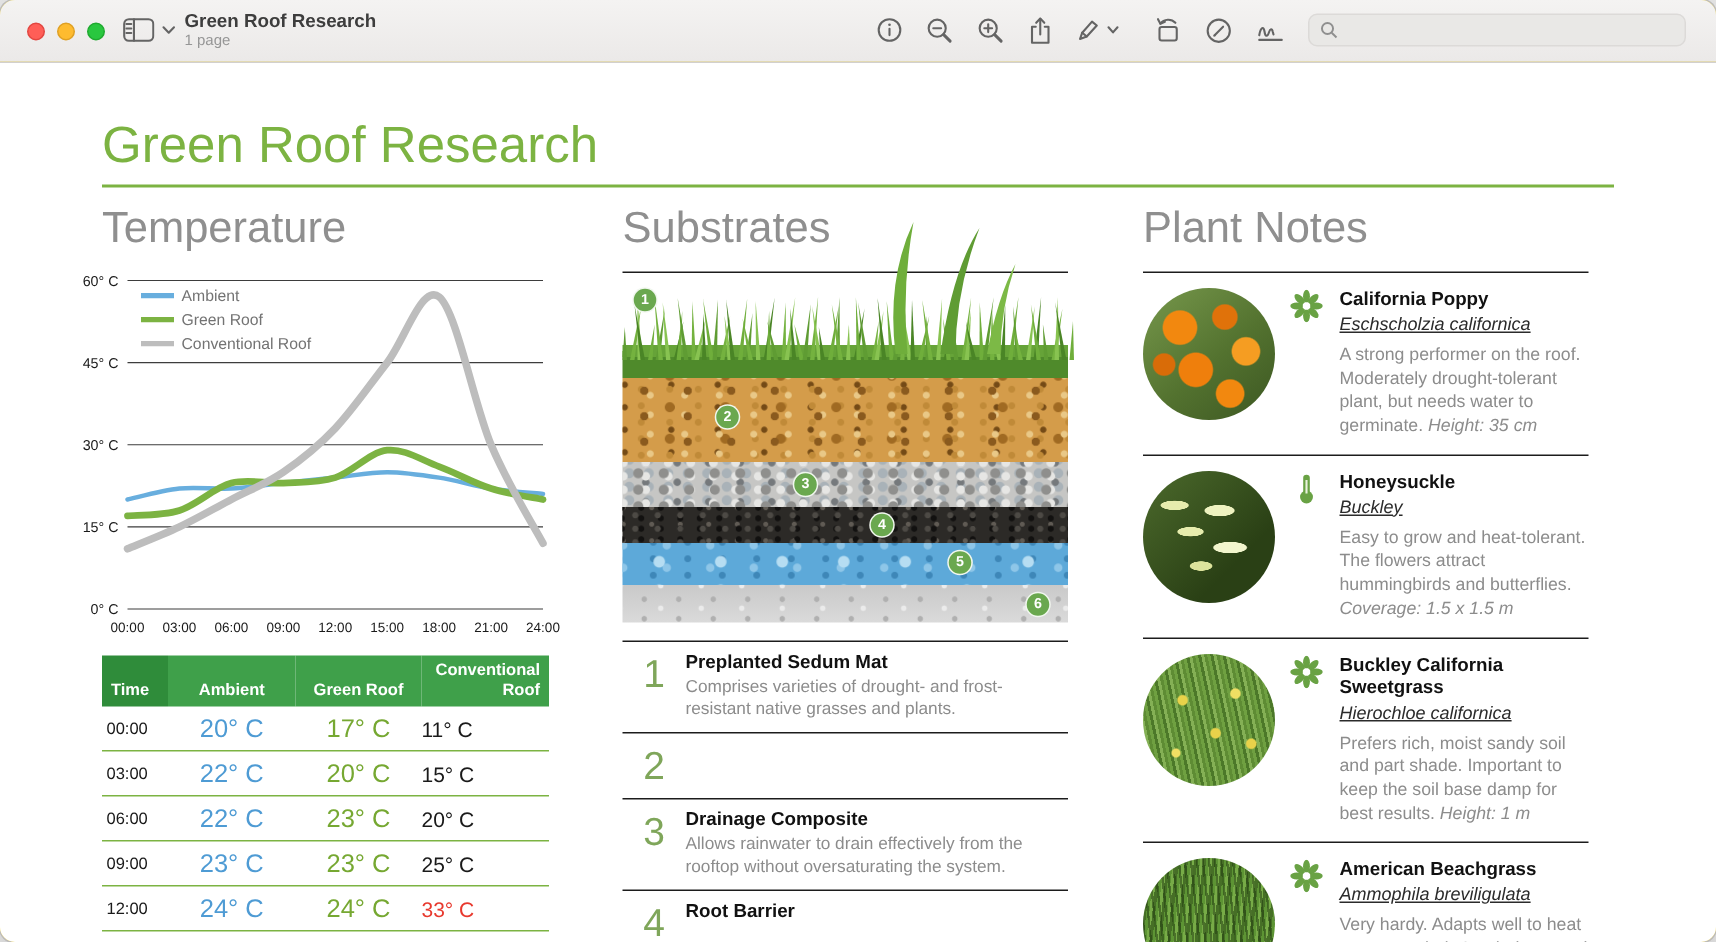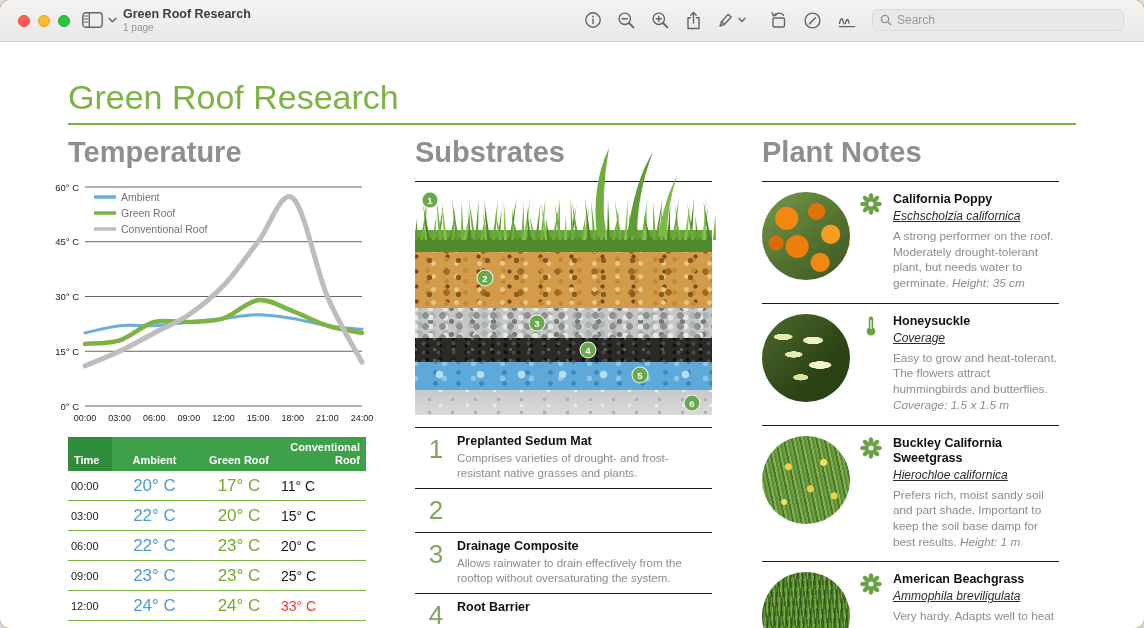--- a/index.html
+++ b/index.html
@@ -27,21 +27,21 @@
   .search { display:flex; align-items:center; gap:5px; width:252px; height:22px; background:#e9e8e6;
             border:1px solid #dcdad8; border-radius:6px; padding:0 7px; }
   .search input { border:none; background:transparent; outline:none; font-size:12px; color:#555;
                   width:100%; font-family:inherit; }
   .search input::placeholder { color:#9b9b9b; }
 
   
   .page { position:absolute; top:42px; left:0; right:0; bottom:0; background:#fff; overflow:hidden; }
   .doc-title { position:absolute; left:68px; top:36px; font-size:34px; font-weight:400; color:#7cb342; }
   .title-rule { position:absolute; left:68px; top:81px; width:1008px; height:1.5px; background:#7cb342; }
-  .sec-head { position:absolute; font-size:29px; font-weight:700; color:#8f8f8f; }
+  .sec-head { position:absolute; font-size:29px; font-weight:400; color:#8f8f8f; }
   .sec-rule { position:absolute; top:139px; height:1px; background:#1c1c1c; width:297px; }
 
   
   #temp-chart { position:absolute; left:54px; top:140px; width:326px; height:252px; overflow:visible;
                 font-family:"Liberation Sans", sans-serif; }
 
   
   .t-table { position:absolute; left:68px; top:395px; width:298px; }
   .t-head, .t-row { display:grid; grid-template-columns:44px 85px 84px 85px; }
   .hc { background:#3fa04a; color:#fff; font-size:11px; font-weight:700; padding:4px 6px 5px;
@@ -231,21 +231,20 @@
         <svg class="ic" width="20" height="17" viewBox="0 0 20 17">
           <path d="M2.5,11.5 C3.5,5.8 5.5,5.4 6,9 C6.5,12.6 8,12.8 9,9.5 C9.8,7 11,6.9 11.5,9.2 L12,11"></path>
           <path d="M2.5,14.6 H17.5"></path>
         </svg>
       </span>
       <span class="search">
         <svg width="12" height="12" viewBox="0 0 12 12" style="stroke:#8f8f8f; fill:none; stroke-width:1.3; flex:0 0 12px;">
           <circle cx="5" cy="5" r="3.7"></circle>
             <path d="M7.8,7.8 L11,11"></path>
         </svg>
-        <input type="text" placeholder="Search" style="">
       </span>
     </div>
   </div>
 
   <div class="page">
 
     <div class="doc-title">Green Roof Research</div>
     <div class="title-rule"></div>
 
     <div class="sec-head" style="left:68px; top:94px;">Temperature</div>
@@ -481,21 +480,21 @@
           <span class="picon">
 
             <svg width="22" height="22" viewBox="0 0 22 22" style="display: block;">
               <rect x="8.8" y="1.5" width="4.4" height="13" rx="2.2" fill="#69a244"></rect>
               <circle cx="11" cy="16.3" r="4.3" fill="#69a244"></circle>
               <rect x="10.3" y="5" width="1.4" height="9" fill="#e9f2dd"></rect>
             </svg>
           </span>
           <div class="ptext">
             <div class="pname">Honeysuckle</div>
-            <div class="platin">Coverage</div>
+            <div class="platin">Buckley</div>
             <p class="pdesc"><span>Easy to grow and heat-tolerant. The flowers attract hummingbirds and butterflies.</span> <i class="pstat">Coverage: 1.5 x 1.5 m</i></p>
           </div>
         </div>
       </div>
 
       <div class="plant">
         <div class="photo p3"></div>
         <div class="pbody">
           <span class="picon">
             <svg width="22" height="22" viewBox="0 0 22 22" style="display: block;">

